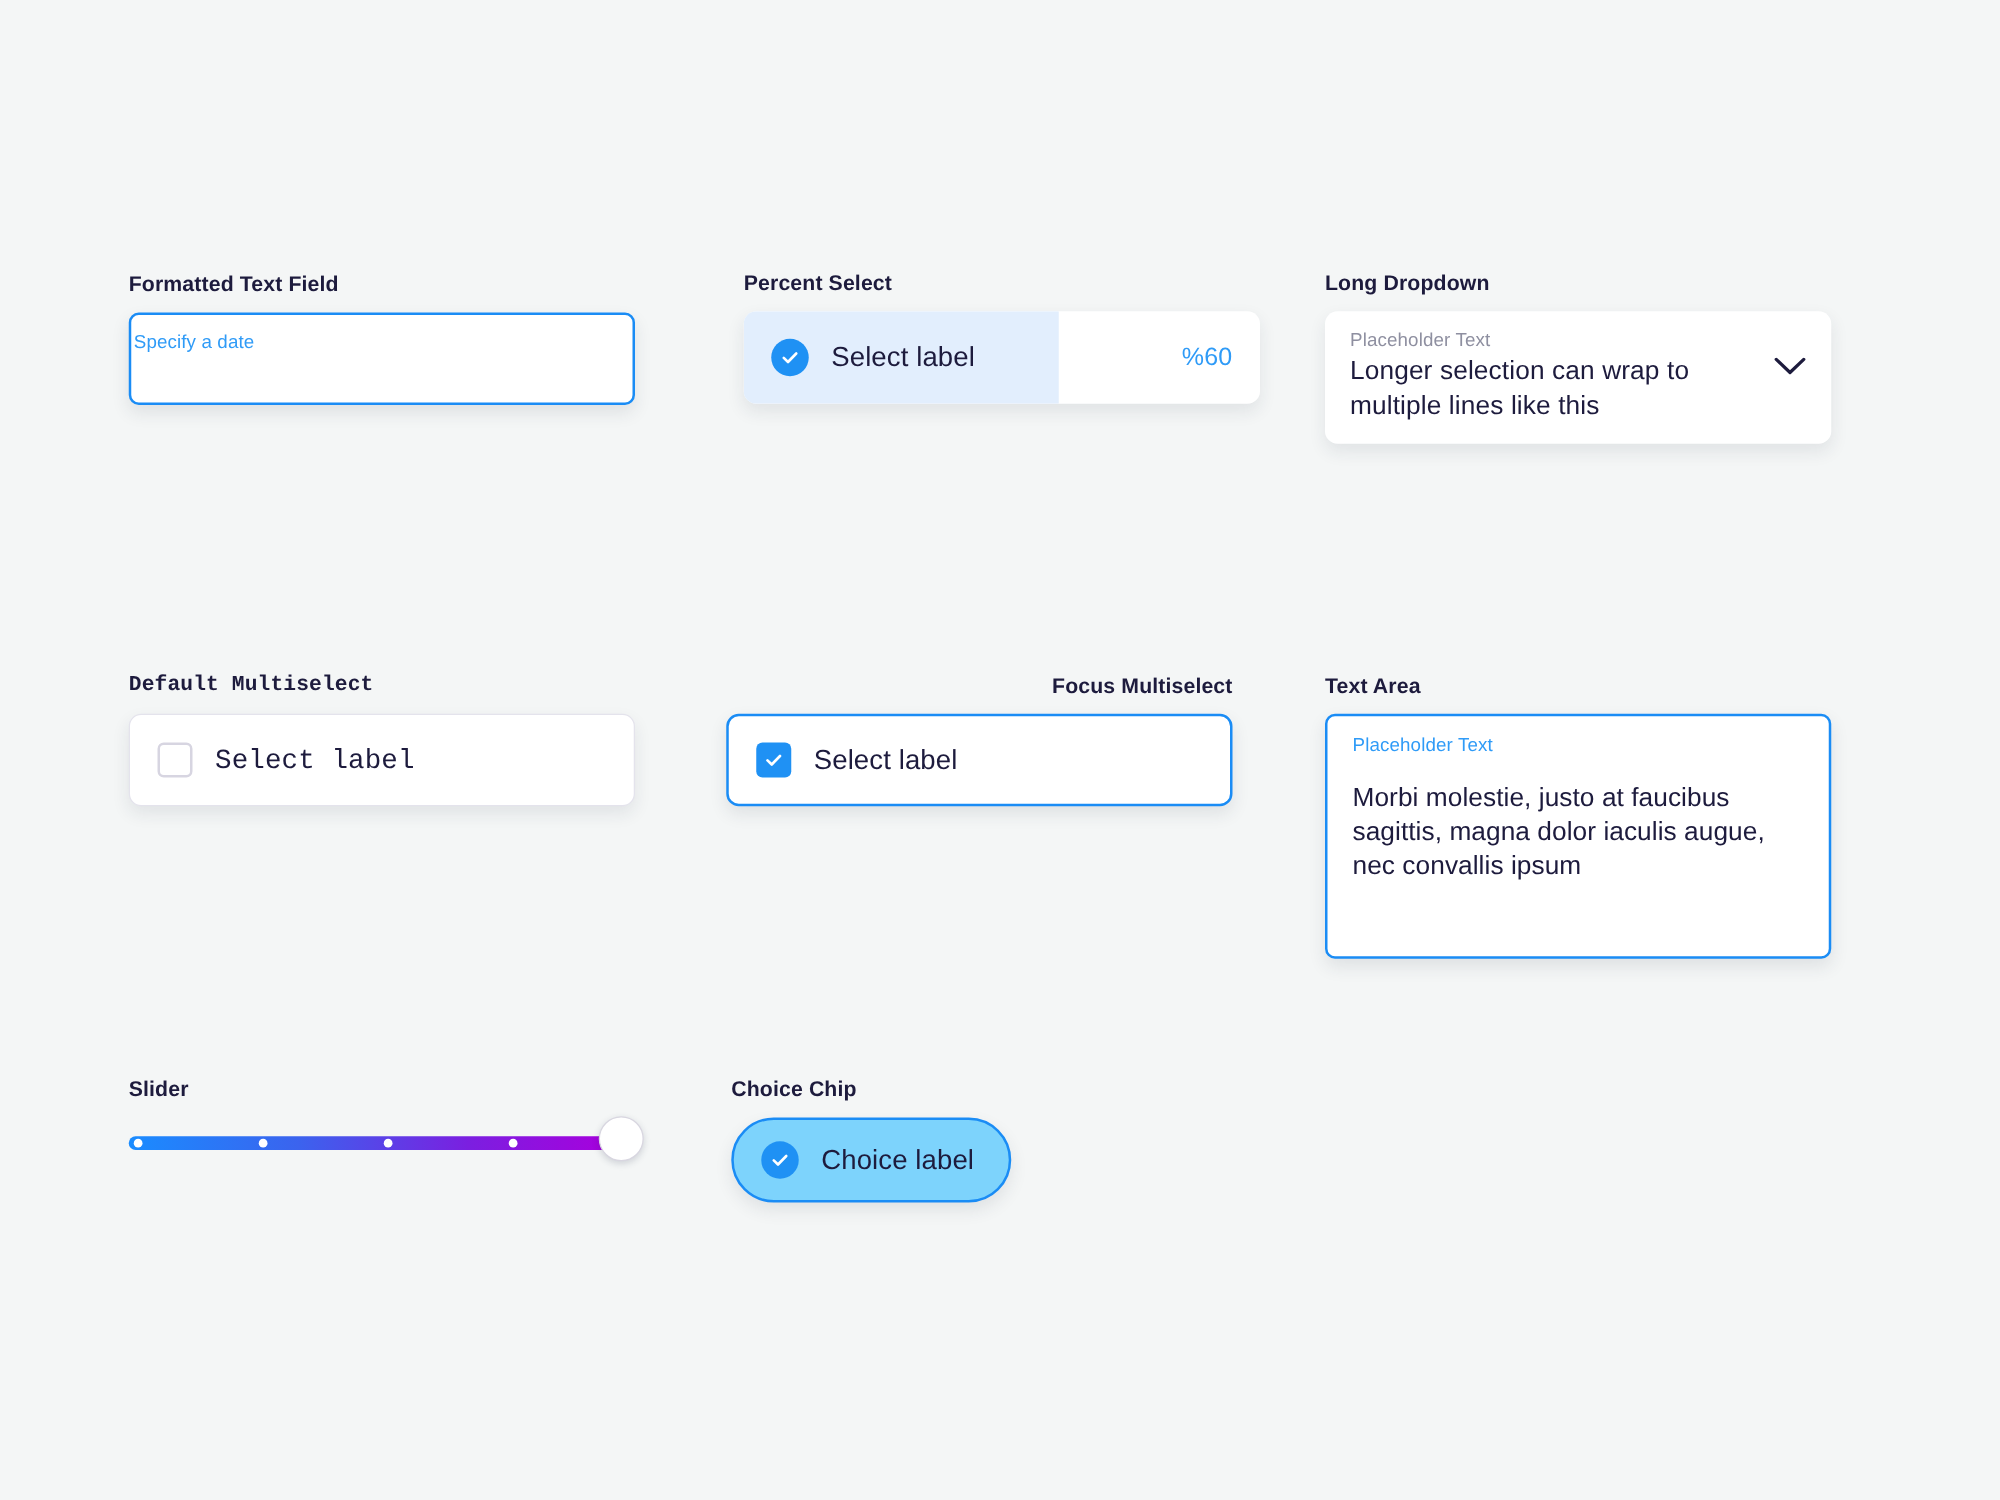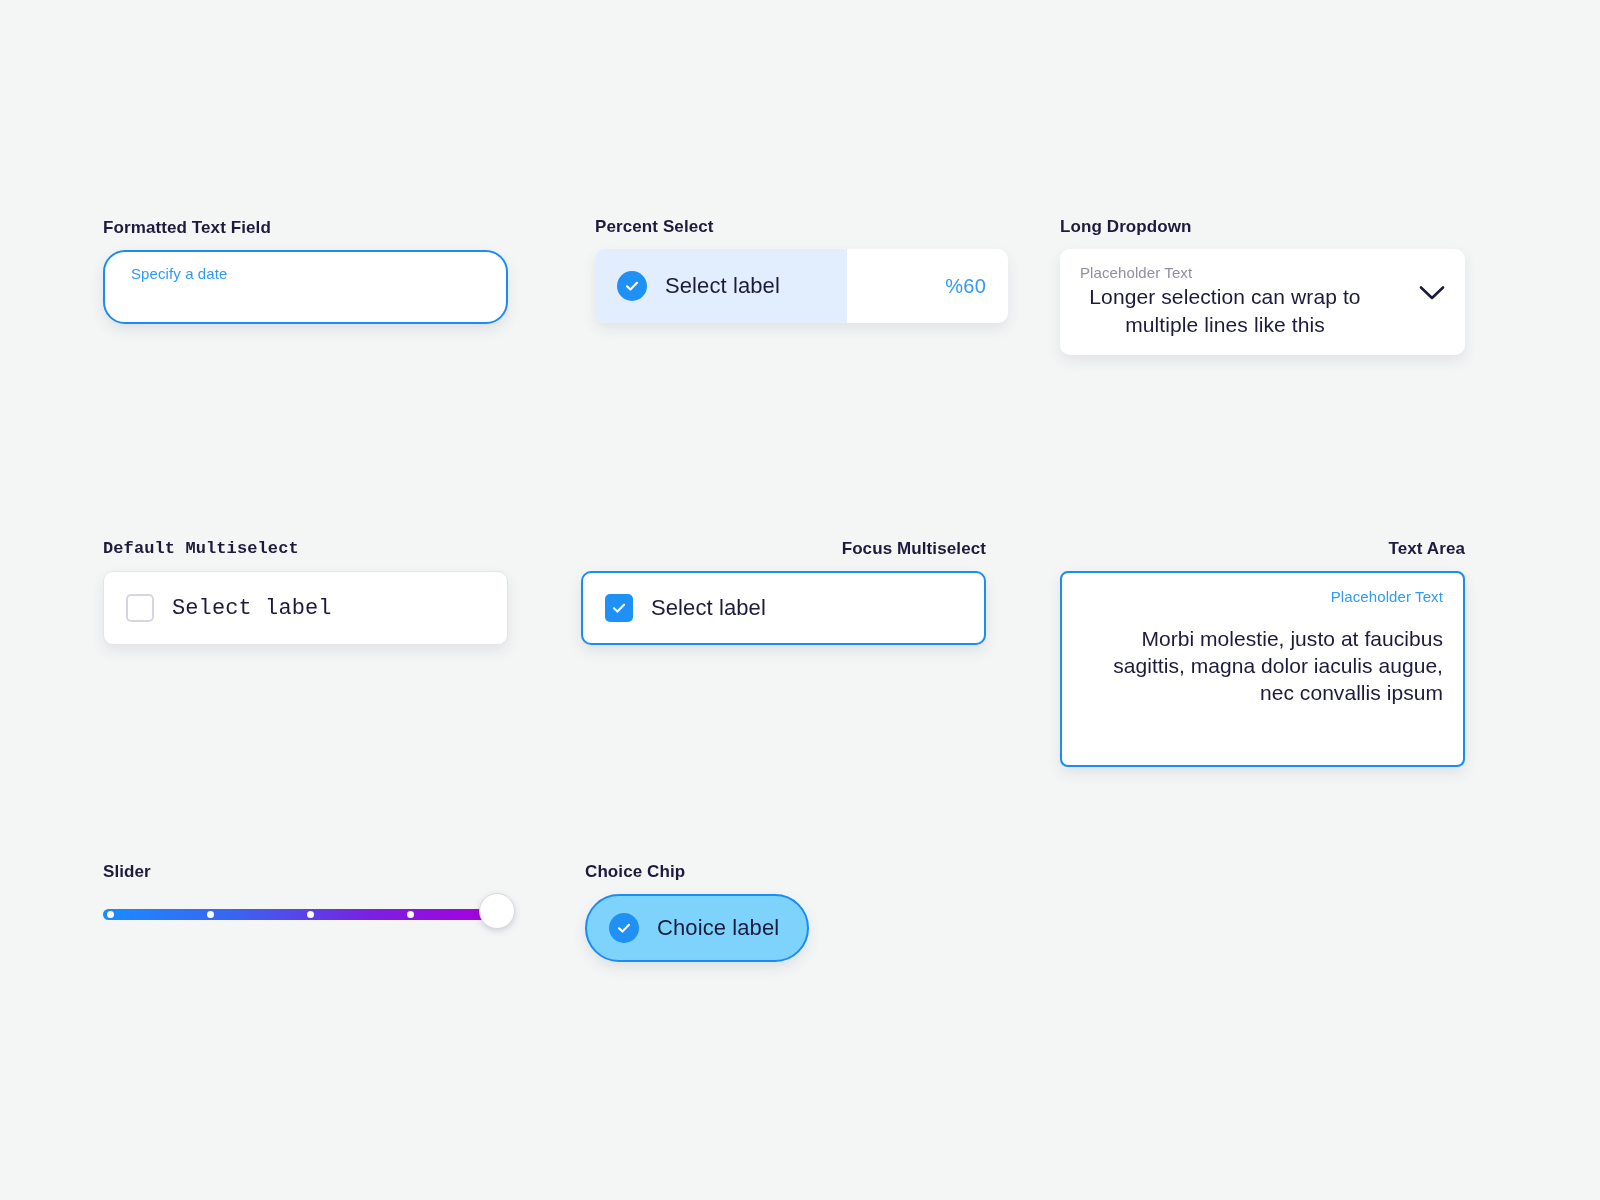--- a/index.html
+++ b/index.html
@@ -34,23 +34,23 @@
     white-space: nowrap;
   }
 
   
   .text-field-box {
     width: 405px;
     height: 74px;
     box-sizing: border-box;
     background: #ffffff;
     border: 2px solid #1a8cf5;
-    border-radius: 22px;
+    border-radius: 8px;
     box-shadow: 0 6px 14px rgba(35, 45, 70, 0.10);
-    padding: 12px 18px 0 26px;
+    padding: 12px 18px 0 2px;
   }
   .tf-caption {
     font-size: 15px;
     color: #2f9bf7;
     line-height: 20px;
     letter-spacing: 0.1px;
   }
   .tf-placeholder {
     font-size: 21px;
     color: #c9cbd2;
@@ -128,21 +128,20 @@
     color: #8e8fa0;
     line-height: 20px;
     letter-spacing: 0.1px;
   }
   .dd-value {
     font-size: 21px;
     color: #1d1b3d;
     line-height: 28px;
     letter-spacing: 0.1px;
     max-width: 290px;
-    text-align: center;
   }
   .chevron {
     flex: 0 0 auto;
     margin-top: 22px;
   }
 
   
   .multiselect-box {
     width: 405px;
     height: 74px;
@@ -316,21 +315,21 @@
     <div class="multiselect-box multiselect-focus">
       <span class="checkbox-square-checked">
         <svg width="18" height="18" viewBox="0 0 18 18" aria-hidden="true">
           <path d="M4 9.3 L7.4 12.6 L14 5.8" fill="none" stroke="#ffffff" stroke-width="2.1" stroke-linecap="round" stroke-linejoin="round"></path>
         </svg>
       </span>
       <span class="select-label-text">Select label</span>
     </div>
   </div>
 
-  <div class="field" style="left:1060px; top:539px;text-align:right;">
+  <div class="field" style="left:1060px; top:539px;">
     <div class="field-label">Text Area</div>
     <div class="textarea-box">
       <div class="ta-caption">Placeholder Text</div>
       <div class="ta-value">Morbi molestie, justo at faucibus sagittis, magna dolor iaculis augue, nec convallis ipsum</div>
     </div>
   </div>
 
   <div class="field" style="left:103px; top:862px;">
     <div class="field-label">Slider</div>
     <div class="slider-wrap">

